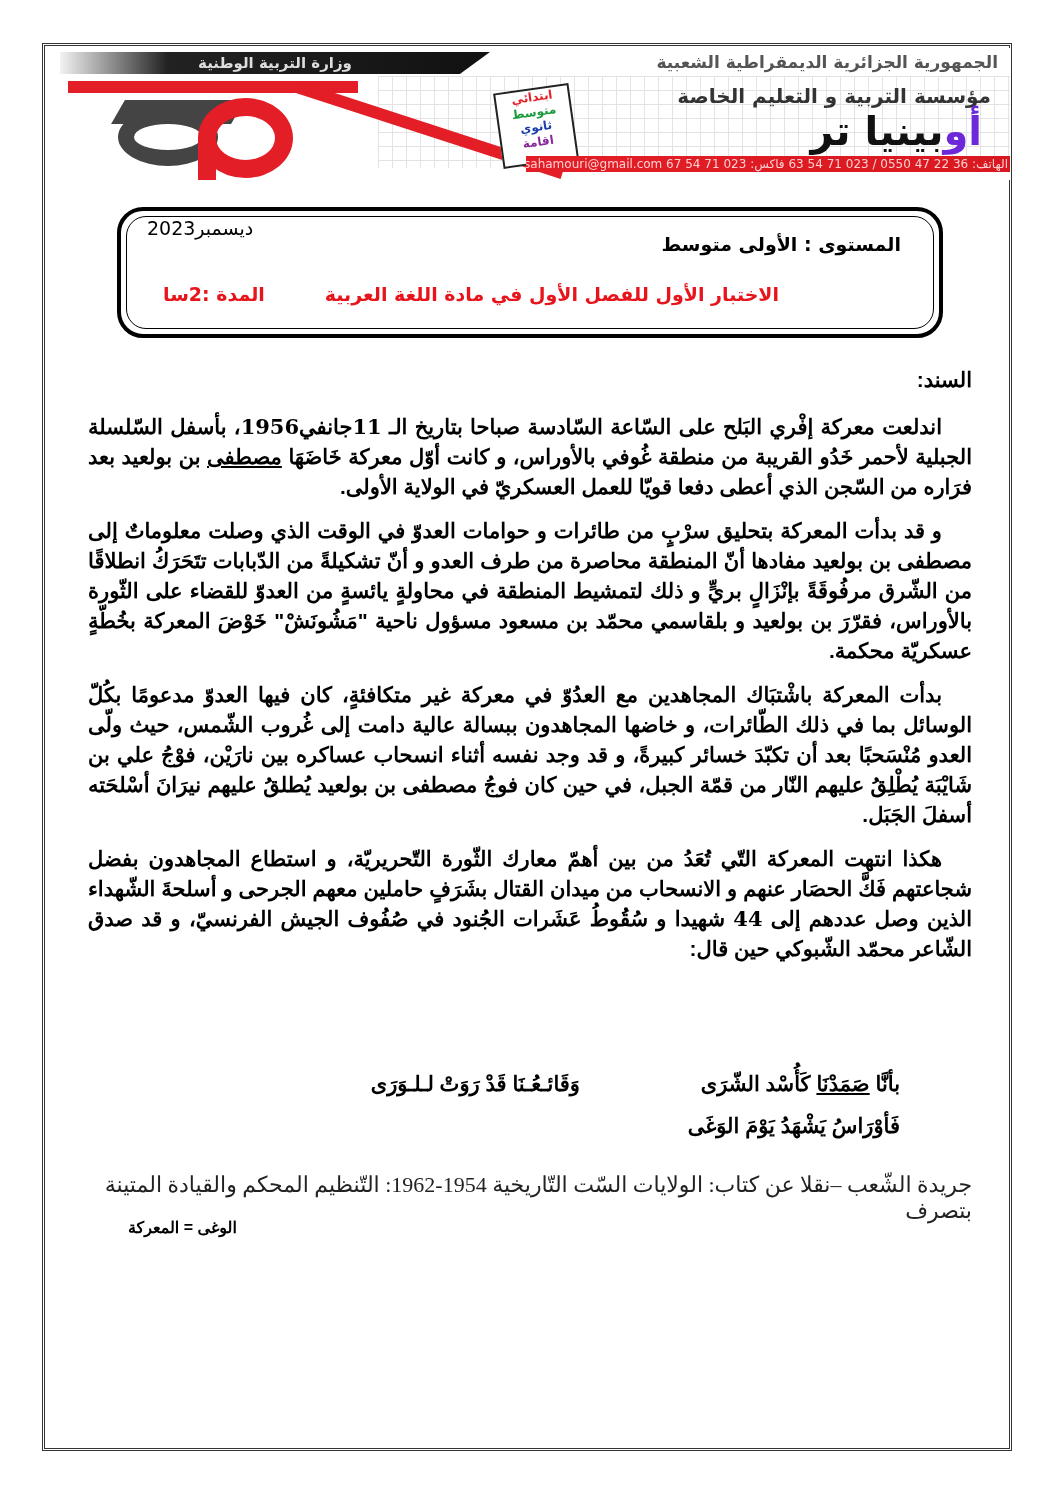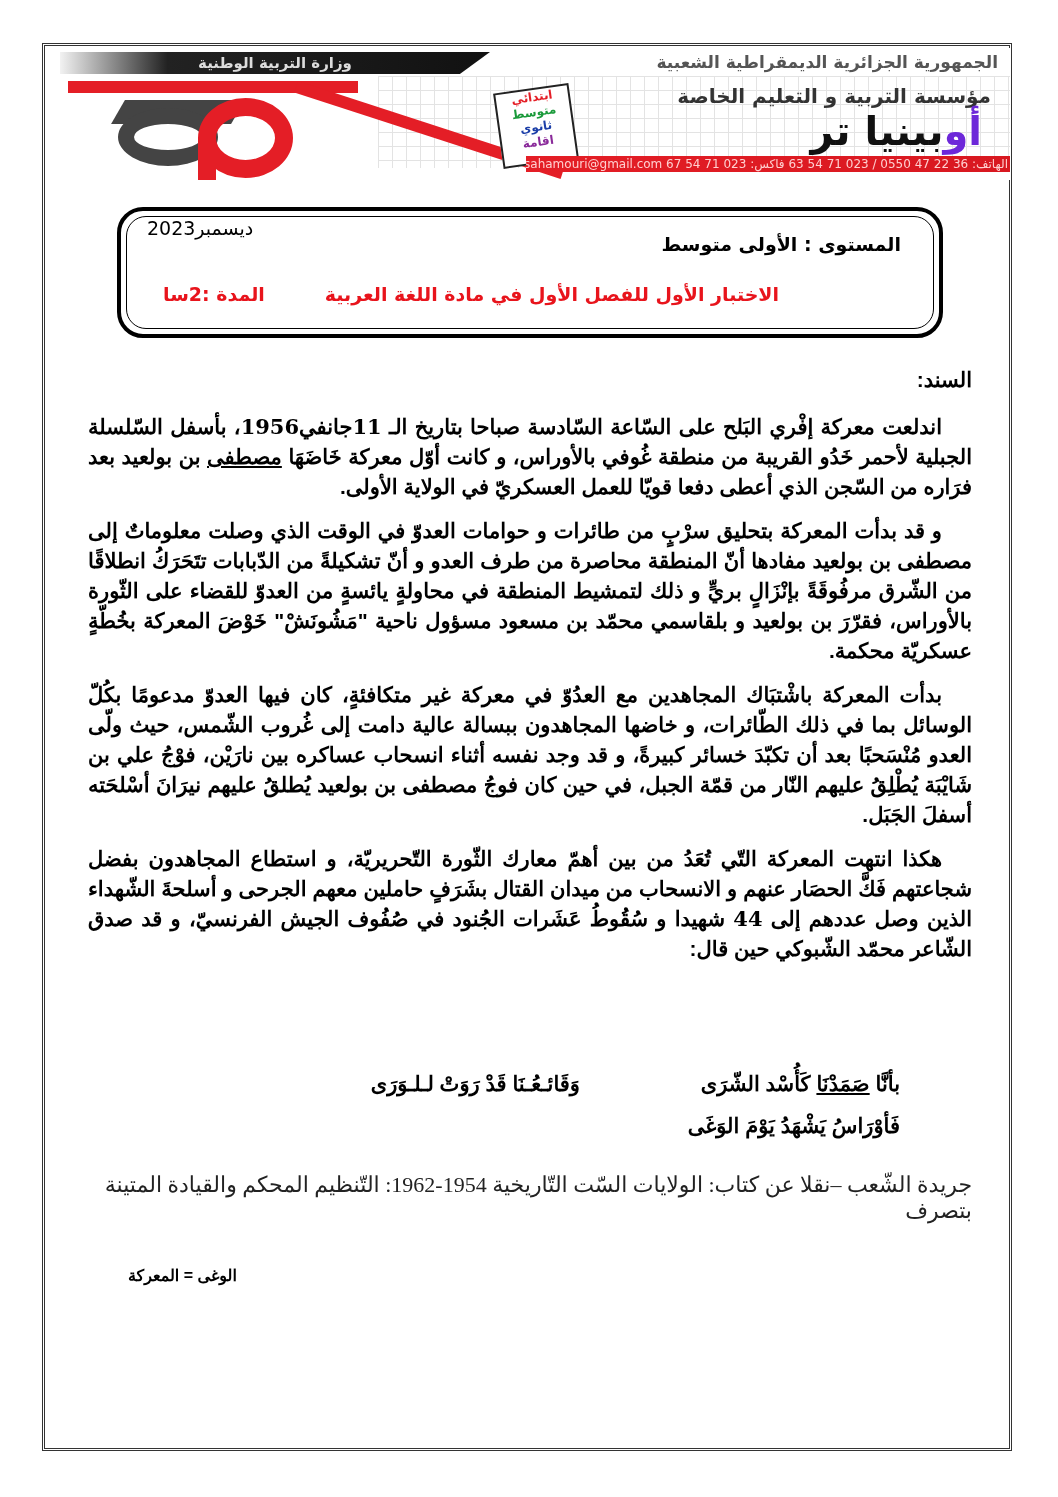--- a/index.html
+++ b/index.html
@@ -39,21 +39,21 @@
   .content { position: absolute; left: 88px; top: 368px; width: 884px; direction: rtl; text-align: justify; }
   .section-label { font-family: "Liberation Sans", sans-serif; font-size: 21px; font-weight: bold; margin: 0 0 20px 0; }
   .para { font-family: "Liberation Sans", sans-serif; font-size: 21px; font-weight: bold; line-height: 30px; margin: 0 0 14px 0; text-indent: 30px; }
   .para u { text-decoration: underline; }
   .num { font-family: "DejaVu Serif", serif; font-weight: bold; }
   .poem { position: absolute; left: 300px; top: 1072px; width: 600px; direction: rtl; font-family: "Liberation Sans", sans-serif; font-size: 21px; font-weight: bold; }
   .verse { display: flex; justify-content: space-between; height: 42px; }
   .hemistich { width: 280px; text-align: right; }
   .underlined { text-decoration: underline; }
   .source { position: absolute; left: 88px; top: 1172px; width: 884px; direction: rtl; font-family: "Liberation Serif", serif; font-size: 22px; color: #222; }
-  .gloss { position: absolute; right: 930px; top: 1266px; direction: rtl; font-family: "Liberation Sans", sans-serif; font-size: 16px; font-weight: bold; white-space: nowrap; transform: translateX(100%); }
+  .gloss { position: absolute; right: 930px; top: 1218px; direction: rtl; font-family: "Liberation Sans", sans-serif; font-size: 16px; font-weight: bold; white-space: nowrap; transform: translateX(100%); }
 </style>
 </head>
 <body>
 
 <div class="page-frame"></div>
 
 <div class="banner">
   <div class="banner-grid"></div>
   <div class="ministry-bar">وزارة التربية الوطنية</div>
   <div class="republic">الجمهورية الجزائرية الديمقراطية الشعبية</div>

